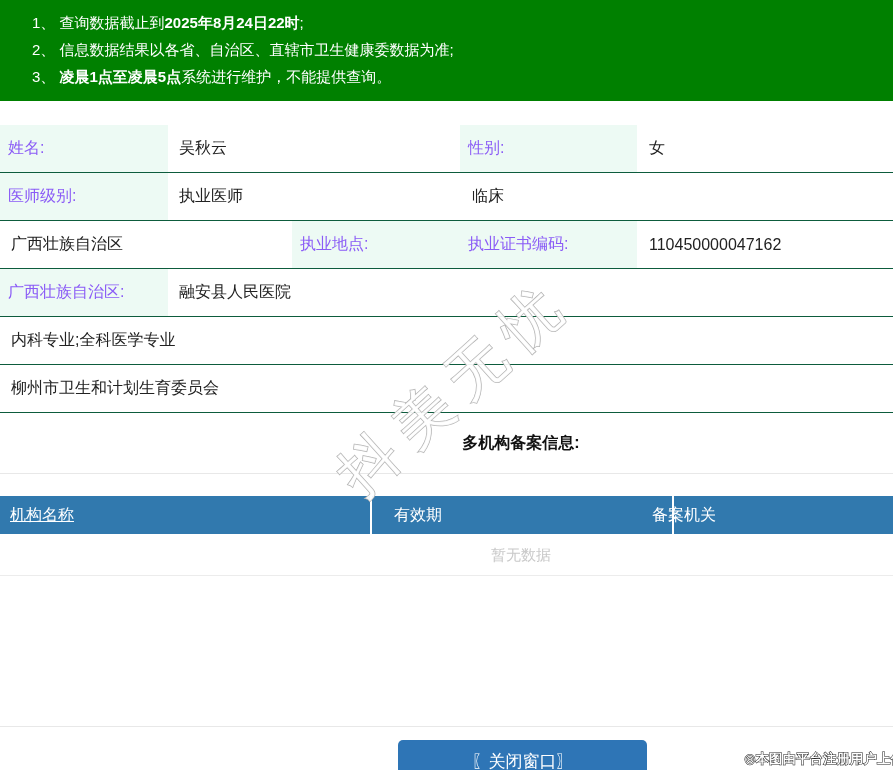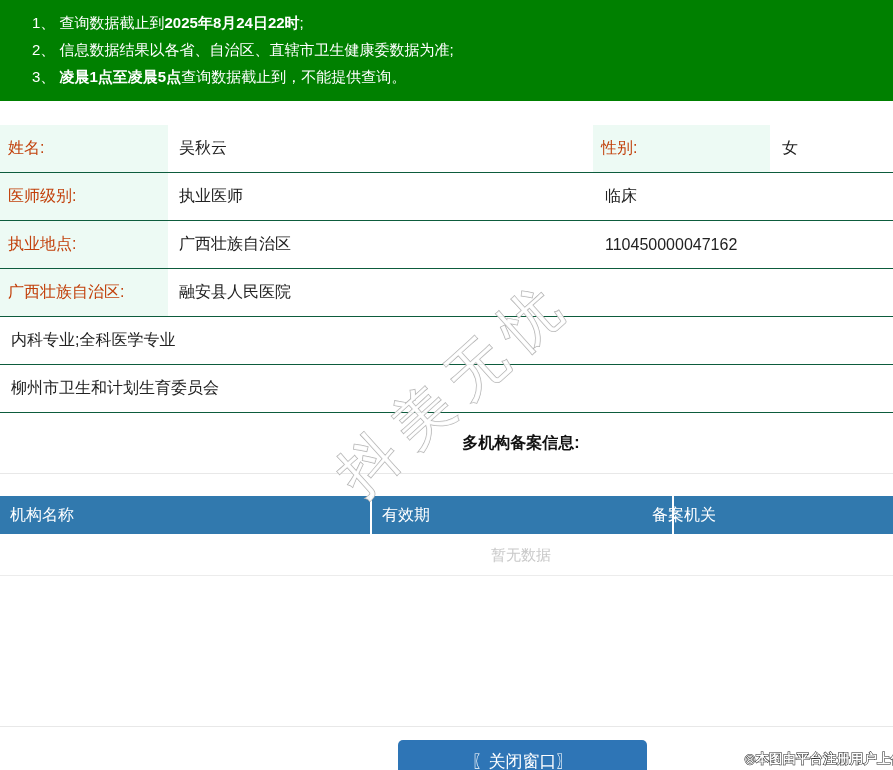--- a/index.html
+++ b/index.html
@@ -14,43 +14,43 @@
     color:#ffffff;font-size:15px;line-height:27px;
   }
   .banner b{font-weight:bold;}
   
   .info-table{position:absolute;left:0;top:125px;width:1042px;}
   .irow{
     display:flex;height:48px;box-sizing:border-box;align-items:stretch;
     border-bottom:1px solid #0d5c3d;font-size:16px;
   }
   .cell{display:flex;align-items:center;box-sizing:border-box;}
-  .label{background:#edfaf4;color:#c2410c;padding-left:8px;}
+  .label{background:#edfaf4;color:#8b5cf6;padding-left:8px;}
   .value{color:#222;}
   .w1{width:168px;}
-  .w2{width:425px;padding-left:11px;}
+  .w2{width:292px;padding-left:11px;}
   .w3{width:177px;padding-left:8px;}
   .w4{flex:1;padding-left:12px;}
   .irow.full .w2{flex:1;}
   
   .section-title{
     position:absolute;left:0;top:433px;width:1042px;text-align:center;
     font-size:16px;font-weight:bold;color:#111;
   }
   .hr1{position:absolute;left:0;top:473px;width:1042px;height:1px;background:#e8e8e8;}
   
   .ftable-head{
     position:absolute;left:0;top:496px;width:1042px;height:38px;background:#3179ae;
   }
   .fth{
     position:absolute;top:0;height:38px;line-height:38px;color:#ffffff;
     font-size:16px;box-sizing:border-box;
   }
-  .fth.c1{left:10px;}
-  .fth.c2{left:382px;}
+  .fth.c1{left:10px;text-decoration:underline;}
+  .fth.c2{left:394px;}
   .fth.c3{left:652px;}
   .fdiv{position:absolute;top:0;width:2px;height:38px;background:#ffffff;}
   .fdiv.d1{left:370px;}
   .fdiv.d2{left:672px;}
   .fempty{
     position:absolute;left:0;top:534px;width:1042px;height:42px;line-height:42px;
     text-align:center;color:#c9c9c9;font-size:15px;
     border-bottom:1px solid #ececec;box-sizing:border-box;background:#fff;
   }
   .hr2{position:absolute;left:0;top:726px;width:1042px;height:1px;background:#e8e8e8;}
@@ -79,38 +79,39 @@
   }
 </style>
 </head>
 <body>
 
 <div class="page">
 
   <div class="banner">
     <div><span>1、 查询数据截止到</span><b>2025年8月24日22时</b><span>;</span></div>
     <div><span>2、 信息数据结果以各省、自治区、直辖市卫生健康委数据为准;</span><b></b><span></span></div>
-    <div><span>3、 </span><b>凌晨1点至凌晨5点</b><span>查询数据截止到，不能提供查询。</span></div>
+    <div><span>3、 </span><b>凌晨1点至凌晨5点</b><span>系统进行维护，不能提供查询。</span></div>
   </div>
 
   <div class="info-table">
     <div class="irow">
       <div class="cell label w1">姓名:</div>
       <div class="cell value w2">吴秋云</div>
       <div class="cell label w3">性别:</div>
       <div class="cell value w4">女</div>
     </div>
     <div class="irow">
       <div class="cell label w1">医师级别:</div>
       <div class="cell value w2">执业医师</div>
       <div class="cell value w4">临床</div>
     </div>
     <div class="irow">
+      <div class="cell value w2">广西壮族自治区</div>
       <div class="cell label w1">执业地点:</div>
-      <div class="cell value w2">广西壮族自治区</div>
+      <div class="cell label w3">执业证书编码:</div>
       <div class="cell value w4">110450000047162</div>
     </div>
     <div class="irow full">
       <div class="cell label w1">广西壮族自治区:</div>
       <div class="cell value w2">融安县人民医院</div>
     </div>
     <div class="irow full">
       <div class="cell value w2">内科专业;全科医学专业</div>
     </div>
     <div class="irow full">

